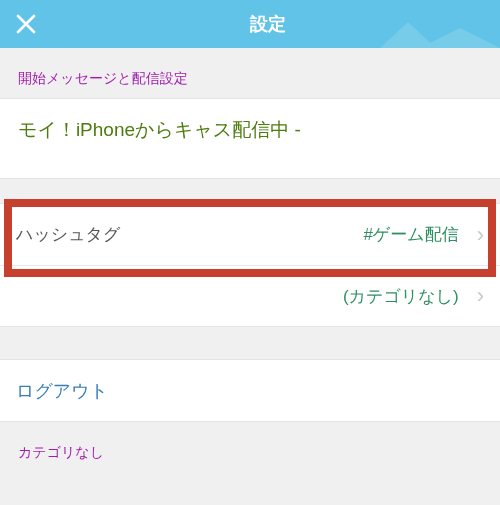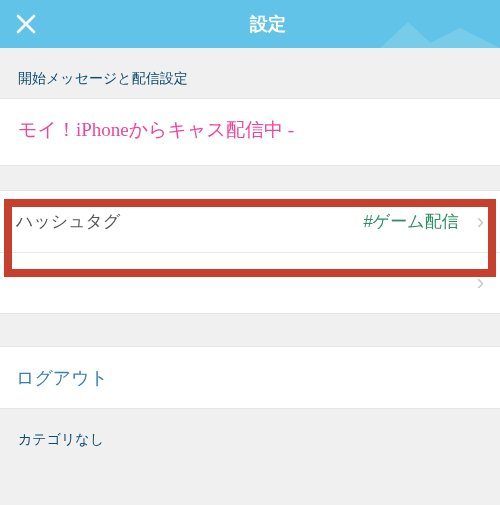--- a/index.html
+++ b/index.html
@@ -1,23 +1,23 @@
 <!DOCTYPE html>
 <html><head>
   <meta charset="utf-8">
   <style>
     * { margin:0; padding:0; box-sizing:border-box; }
     body { width:500px; height:505px; font-family:-apple-system,"Hiragino Sans","Hiragino Kaku Gothic ProN",sans-serif; background:#f0f0f0; overflow:hidden; position:relative; }
     .header { background:#62c3e8; height:48px; display:flex; align-items:center; justify-content:center; position:relative; }
     .header-title { color:#fff; font-size:18px; font-weight:600;margin-left:36px; }
     .close-btn { position:absolute; left:12px; top:50%; transform:translateY(-50%); width:28px; height:28px; display:flex; align-items:center; justify-content:center; cursor:pointer; }
     .mountain {position:absolute; right:0; bottom:0; width:120px; height:26px; pointer-events:none; }
-    .section-header { padding:22px 18px 10px; color:#0c4a6e; font-size:14px; font-weight:500; }
+    .section-header { padding:22px 18px 10px; color:#a21caf; font-size:14px; font-weight:500; }
     .row-block { background:#fff; border-top:1px solid #e5e5e5; border-bottom:1px solid #e5e5e5; }
-    .message-row { padding:18px 18px 22px; color:#ec4899; font-size:19px;font-family:Liberation Serif, serif; }
+    .message-row { padding:18px 18px 35px; color:#4d7c0f; font-size:19px; }
     .list-row { height:61px; padding:0 16px; display:flex; align-items:center; justify-content:flex-end; position:relative; cursor:pointer; }
     .list-row + .list-row { border-top:1px solid #e8e8e8; }
     .row-label { color:#555; font-size:17px; }
     .row-value { color:#2f8f63; font-size:17px; margin-left:auto; margin-right:18px; }
     .chevron { color:#c9c9c9; font-size:22px; font-weight:300; line-height:1; }
     .logout-row { justify-content:flex-start; }
     .logout-label { color:#3a7eb8; font-size:18px; }
     .highlight { position:absolute; left:4px; top:199px; width:492px; height:78px; border:8px solid #c7402e; pointer-events:none; z-index:5; }
     svg { display:block; }
   </style>
@@ -46,20 +46,21 @@
   <div class="message-row">モイ！iPhoneからキャス配信中 -</div>
 </div>
 
 <div class="row-block" style="margin-top:24px">
   <div class="list-row">
     <span class="row-label">ハッシュタグ</span>
     <span class="row-value">#ゲーム配信</span>
     <span class="chevron">›</span>
   </div>
   <div class="list-row">
+    <span class="row-value">(カテゴリなし)</span>
     <span class="chevron">›</span>
   </div>
 </div>
 
 <div class="row-block" style="margin-top:32px">
   <div class="list-row logout-row">
     <span class="logout-label">ログアウト</span>
   </div>
 </div>
 

